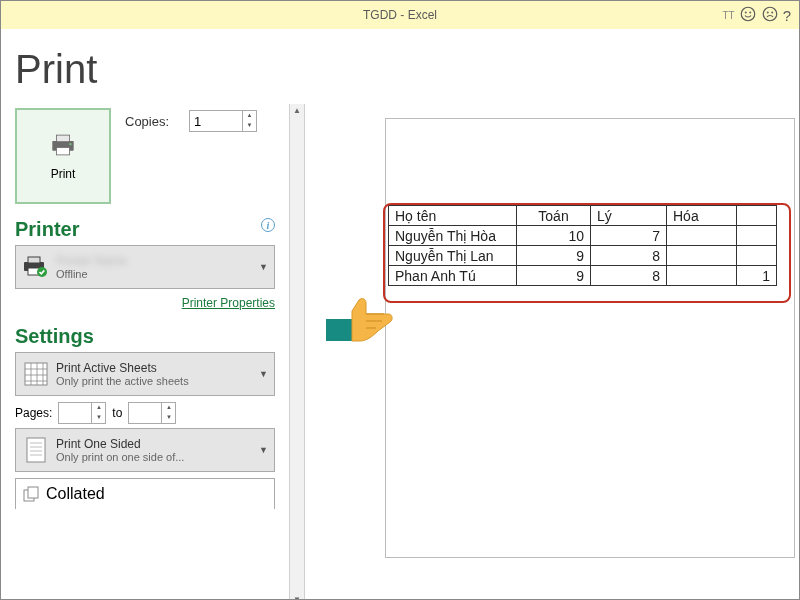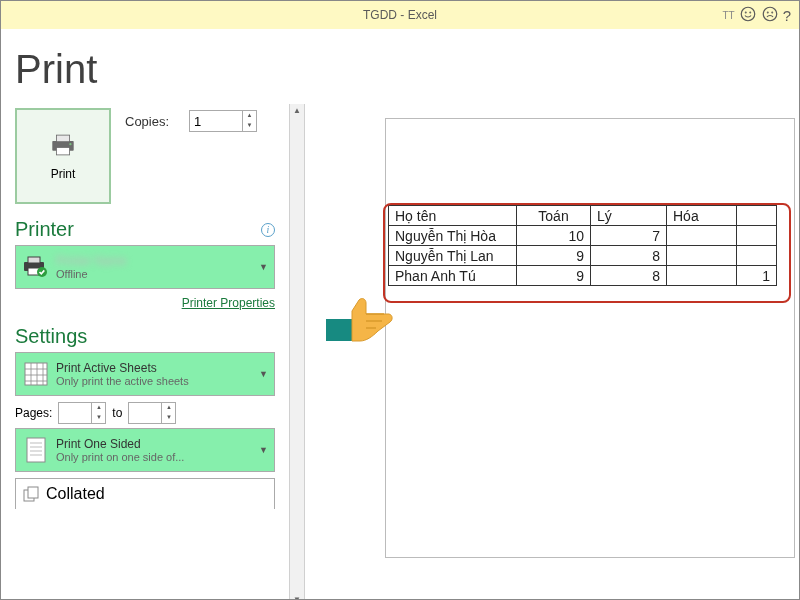--- a/index.html
+++ b/index.html
@@ -144,37 +144,37 @@
     width: 14px; height: 100%;
     display: flex; flex-direction: column;
     border-left: 1px solid #aaa;
   }
   .spin .arrows span {
     flex: 1; font-size: 6px; text-align: center;
     line-height: 9px; color: #555; cursor: pointer;
   }
   .spin.sm input { width: 32px; }
   .section-h {
-    font-size: 20px; color: #1a7a3c; font-weight: 400;
+    font-size: 20px; color: #1a7a3c; font-weight: 700;
     margin-top: 14px;
-    display: flex; align-items: center; justify-content: space-between;
+    display: flex; justify-content: space-between;
     width: 260px;
   }
   .section-h .info {
     width: 14px; height: 14px; border: 1px solid #59a0c9;
     border-radius: 50%; color: #59a0c9; font-size: 10px;
     display: flex; align-items: center; justify-content: center;
     font-style: italic; font-family: serif;
   }
   .dropdown {
     width: 260px; border: 1px solid #aaa;
     display: flex; align-items: center; gap: 6px;
     padding: 4px 6px; margin-top: 4px;
     font-size: 12px; color: #333; cursor: pointer;
-    background: #86efac;
+    background: #e5e5e5;
   }
   .dropdown.tall { height: 44px; }
   .dropdown .texts { flex: 1; display:flex; flex-direction:column; }
   .dropdown .sub { color: #666; font-size: 11px; }
   .dropdown .caret { font-size: 9px; color: #555; }
   .link-row { width: 260px; text-align: right; margin-top: 4px; }
   .link-row a { color: #1a7a3c; text-decoration: underline; font-size: 12px; cursor: pointer; }
   .pages-row { display: flex; align-items: center; gap: 6px; margin-top: 6px; font-size: 12px; }
   .cutoff { width: 260px; border: 1px solid #aaa; border-bottom: none;
     padding: 4px 6px; margin-top: 6px; font-size: 16px; display:flex; gap:2px; align-items:center; }

